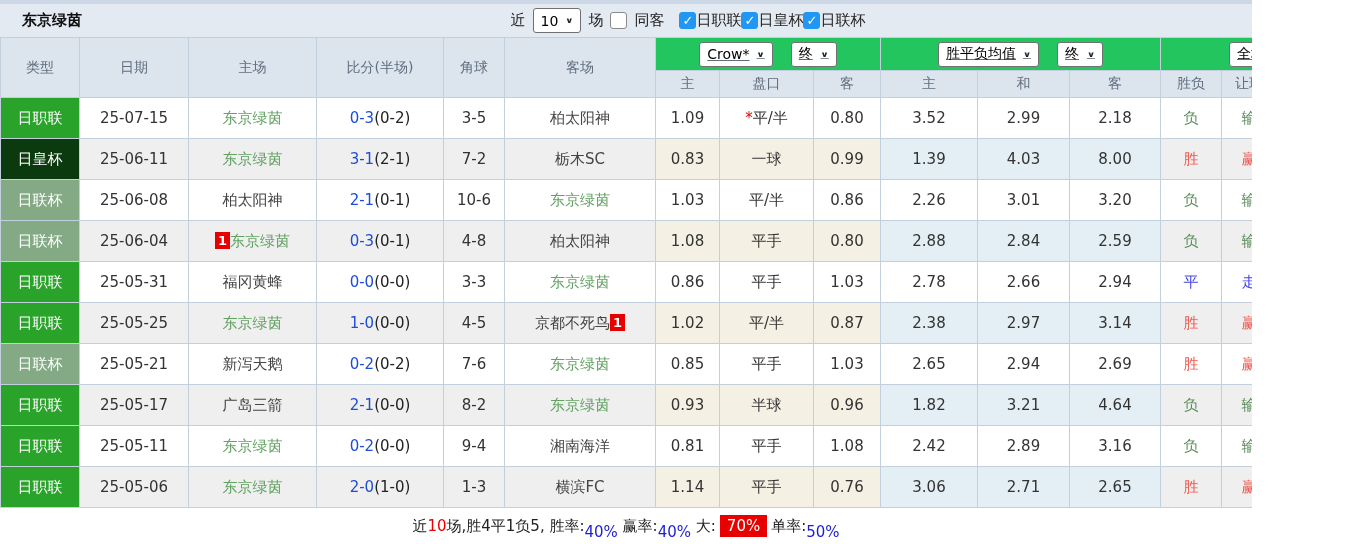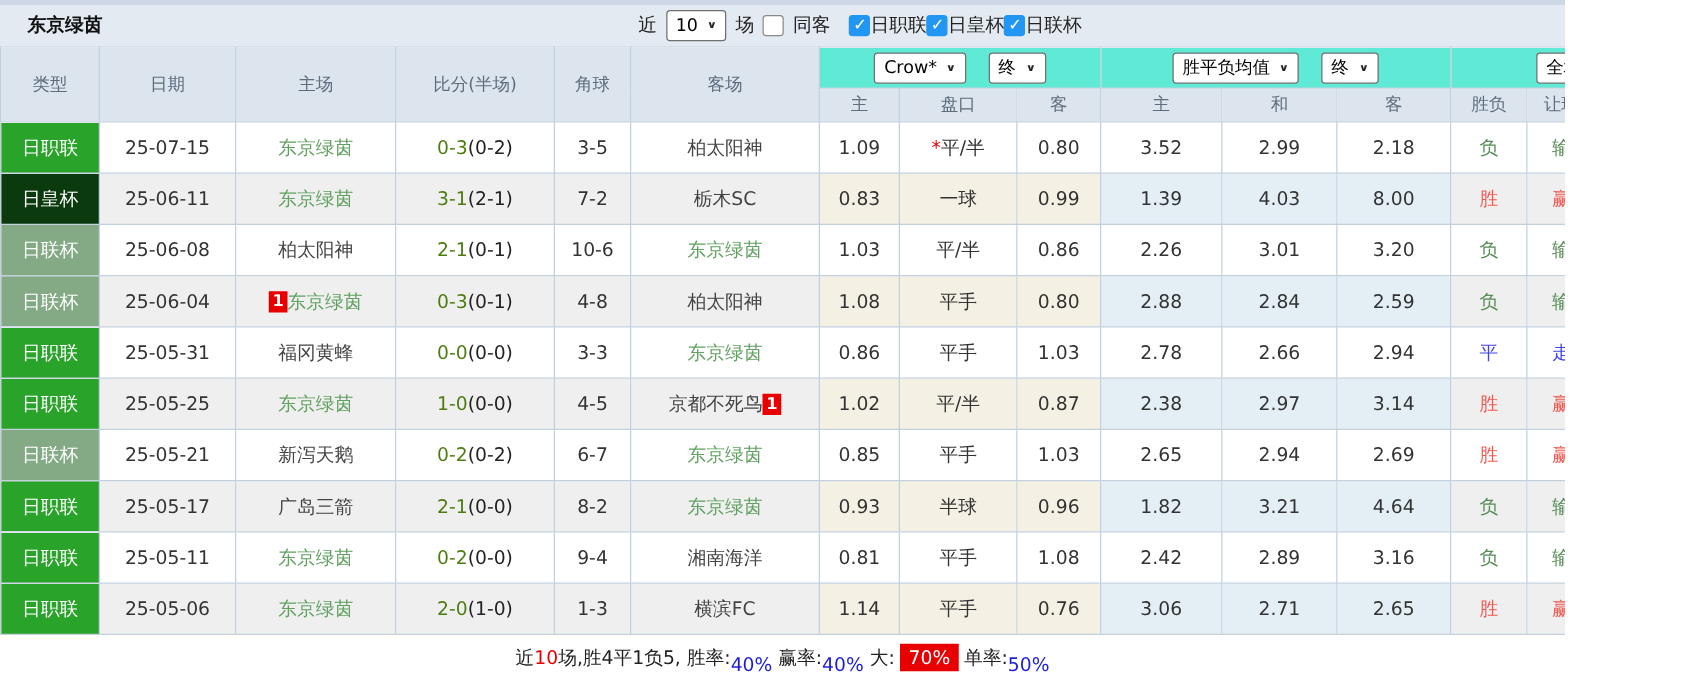--- a/index.html
+++ b/index.html
@@ -34,39 +34,39 @@
     display:inline-flex; align-items:center; justify-content:center; cursor:pointer; flex:0 0 auto;
   }
   .cb.checked { background:#2196f3; border-color:#2196f3; color:#fff; font-size:13px; font-weight:bold; line-height:1; }
 
   
   table { table-layout:fixed; width:1356px; border-collapse:collapse; }
   th, td { border:1px solid #c2cfdd; text-align:center; vertical-align:middle; padding:0; overflow:hidden; white-space:nowrap; }
   thead th { background:#dce4ee; color:#5f6e7e; font-weight:normal; font-size:14px; }
   tr.h1 th { height:33px; }
   tr.h2 th { height:27px; }
-  th.selcell { background:#5eead4; }
+  th.selcell { background:#22c55e;text-decoration:underline; }
   .selwrap { display:flex; align-items:center; justify-content:center; gap:18px; }
 
   tbody tr { height:41px; }
   tbody tr.odd td { background:#fff; }
   tbody tr.even td { background:#efefef; }
   tbody td.odds  { background:#fdfaef; }
   tbody tr.even td.odds { background:#f4f0e3;margin-top:24px; }
   tbody td.avg   { background:#ebf5fb; }
   tbody tr.even td.avg  { background:#e3eef5; }
 
   td.c-type { color:#fff; font-size:15px; }
   td.t-bright { background:#2aa32a !important; }
   td.t-dark   { background:#0a3a0d !important; }
   td.t-sage   { background:#83aa84 !important; }
 
   .team { color:#444; }
   .team.green { color:#61a161; }
-  .ft { color:#4d7c0f;margin-top:27px; }
+  .ft { color:#1d4ed8;margin-top:27px; }
   .ht { color:#222;margin-top:34px; }
   .badge {
     display:inline-block; background:#e80000; color:#fff; font-weight:bold;
     font-size:13px; line-height:17px; padding:0 3px; vertical-align:1px;
   }
   .star { color:#e80000; }
   td.odds, td.avg, td.c-date, td.c-corner { color:#333; }
   td.c-score { color:#222; }
 
   .rc-red   { color:#f25850; }
@@ -285,21 +285,21 @@
           <td class="avg"><span>3.14</span></td>
           <td class="res rc-red"><span>胜</span></td>
           <td class="res rc-red"><span>赢</span></td>
           <td class="res rc-green"><span>小</span></td>
         </tr>
         <tr class="odd">
           <td class="c-type t-sage"><span>日联杯</span></td>
           <td class="c-date"><span>25-05-21</span></td>
           <td class="c-team"><span class="team">新泻天鹅</span></td>
           <td class="c-score"><span class="ft">0-2</span><span class="ht">(0-2)</span></td>
-          <td class="c-corner"><span>6-7</span></td>
+          <td class="c-corner"><span>7-6</span></td>
           <td class="c-team"><span class="team green">东京绿茵</span></td>
           <td class="odds"><span>0.85</span></td>
           <td class="odds"><span>平手</span></td>
           <td class="odds"><span>1.03</span></td>
           <td class="avg"><span>2.65</span></td>
           <td class="avg"><span>2.94</span></td>
           <td class="avg"><span>2.69</span></td>
           <td class="res rc-red"><span>胜</span></td>
           <td class="res rc-red"><span>赢</span></td>
           <td class="res rc-blue"><span>走</span></td>

